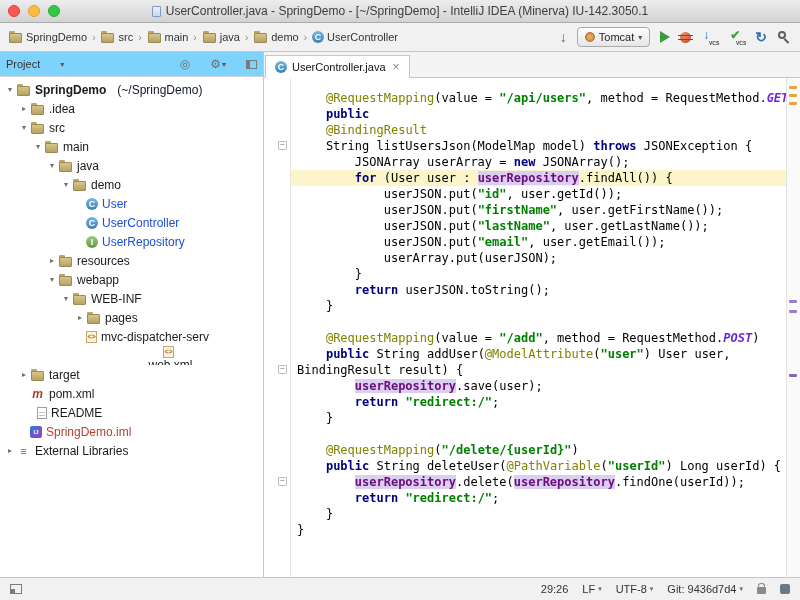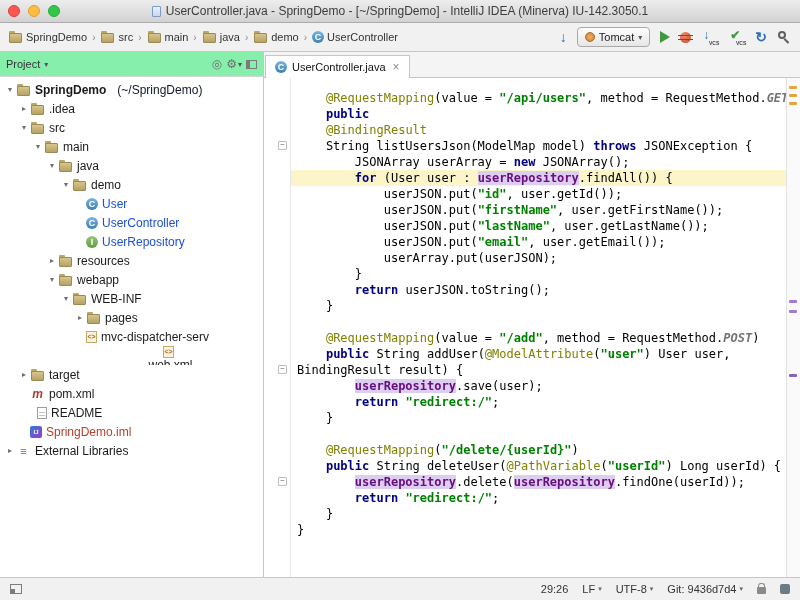--- a/index.html
+++ b/index.html
@@ -37,21 +37,21 @@
   .vcs-down .vcs-glyph{color:#2F6FB5;}
   .vcs-label{position:absolute;right:-1px;bottom:0;font-size:5px;font-weight:bold;color:#444;font-style:normal;}
   .sync-icon{color:#2F6FB5;font-size:14px;line-height:14px;font-weight:bold;}
   .search-icon{position:relative;width:15px;height:15px;display:inline-block;}
   .search-icon::before{content:"";position:absolute;left:1px;top:1px;width:8px;height:8px;border:2px solid #5F5F5F;border-radius:50%;box-sizing:border-box;}
   .search-icon::after{content:"";position:absolute;left:8px;top:8px;width:6px;height:2px;background:#5F5F5F;transform:rotate(45deg);transform-origin:0 0;}
 
   
   .main{flex:1;display:flex;min-height:0;}
   .project-panel{width:263px;flex:none;display:flex;flex-direction:column;background:#FFF;min-height:0;overflow:hidden;}
-  .panel-header{height:24px;flex:none;background:#86efac;border-bottom:1px solid #D4D4D4;display:flex;align-items:center;gap:4px;padding:0 6px;font-size:11px;color:#333;}
+  .panel-header{height:24px;flex:none;background:#7dd3fc;border-bottom:1px solid #D4D4D4;display:flex;align-items:center;gap:20px;padding:0 6px;font-size:11px;color:#333;}
   .ph-spacer{flex:1;}
   .ph-icon{color:#6E6E6E;font-size:12px;display:flex;align-items:center;gap:1px;}
   .hide-icon{width:11px;height:9px;border:1px solid #7A7A7A;box-sizing:border-box;position:relative;}
   .hide-icon::before{content:"";position:absolute;left:0;top:0;bottom:0;width:3px;background:#7A7A7A;}
   .tree{flex:1;overflow:hidden;padding-top:3px;font-size:12px;color:#1A1A1A;}
   .tree-row{height:19px;display:flex;align-items:center;white-space:nowrap;overflow:hidden;}
   .tree-row.bold .tree-label{font-weight:bold;}
   .tree-chevron{width:12px;flex:none;text-align:center;font-size:8px;color:#6F6F6F;}
   .tree-label{margin-left:4px;}
   .tree-suffix{margin-left:11px;color:#0f172a;}
@@ -80,21 +80,21 @@
   .editor{flex:1;display:flex;min-height:0;background:#FFF;}
   .gutter{width:26px;flex:none;position:relative;border-right:1px solid #E6E6E6;}
   .fold-mark{position:absolute;right:3px;width:9px;height:9px;box-sizing:border-box;border:1px solid #BDBDBD;border-radius:1px;background:#FFF;color:#707070;font-size:8px;line-height:6px;text-align:center;}
   .code{flex:1;overflow:hidden;font-family:"DejaVu Sans Mono","Liberation Mono",monospace;font-size:12px;line-height:16px;padding-top:12px;color:#000;min-width:0;}
   .code-line{height:16px;white-space:pre;padding-left:6px;}
   .hl-line{background:#FCF5C9;}
   .tk-p{color:#000;}
   .tk-k{color:#000080;font-weight:bold;}
   .tk-s{color:#008000;font-weight:bold;}
   .tk-a{color:#808000;}
-  .tk-st{color:#737373;font-weight:bold;font-style:italic;}
+  .tk-st{color:#6d28d9;font-weight:bold;font-style:italic;}
   .tk-f{color:#660E7A;font-weight:bold;background:#DCCDF1;}
   .stripe{width:13px;flex:none;border-left:1px solid #E2E2E2;background:#FAFAFA;position:relative;}
   .stripe-mark{position:absolute;left:2px;width:8px;height:3px;border-radius:1px;}
 
   
   .statusbar{height:22px;flex:none;background:#F1F1F1;border-top:1px solid #C6C6C6;display:flex;align-items:center;padding:0 10px;font-size:11px;color:#333;gap:14px;}
   .sb-toggle{width:12px;height:10px;border:1px solid #7C7C7C;box-sizing:border-box;position:relative;}
   .sb-toggle::before{content:"";position:absolute;left:0;bottom:0;width:4px;height:4px;background:#7C7C7C;}
   .sb-spacer{flex:1;}
   .sb-item{display:flex;align-items:center;gap:3px;white-space:nowrap;}

